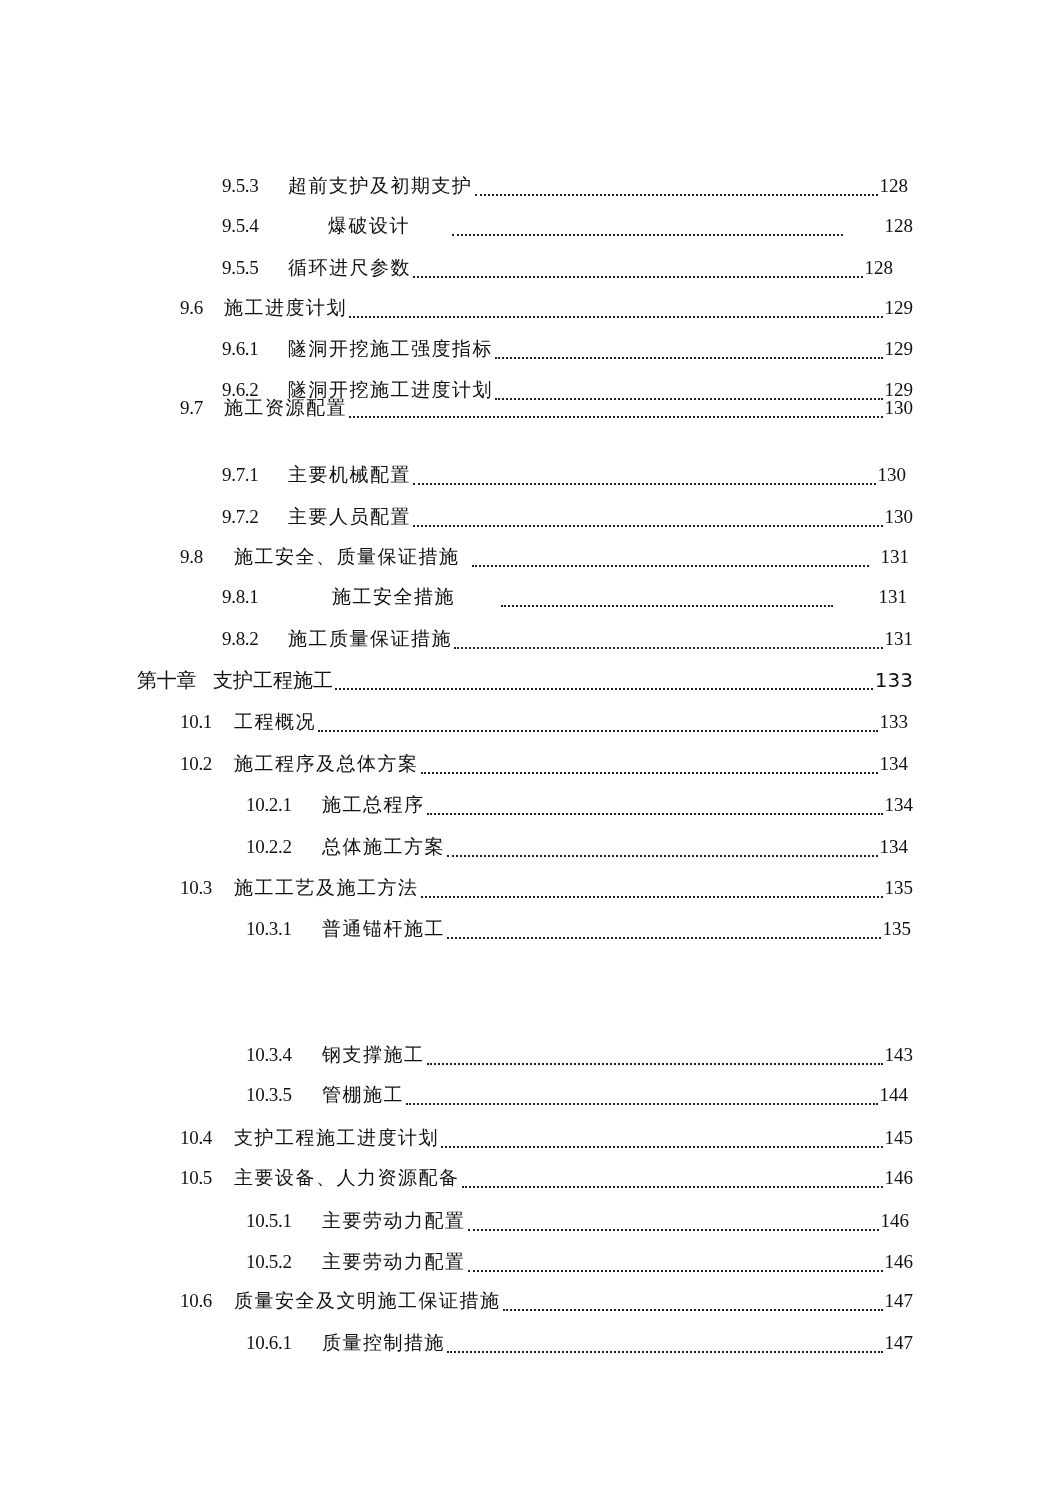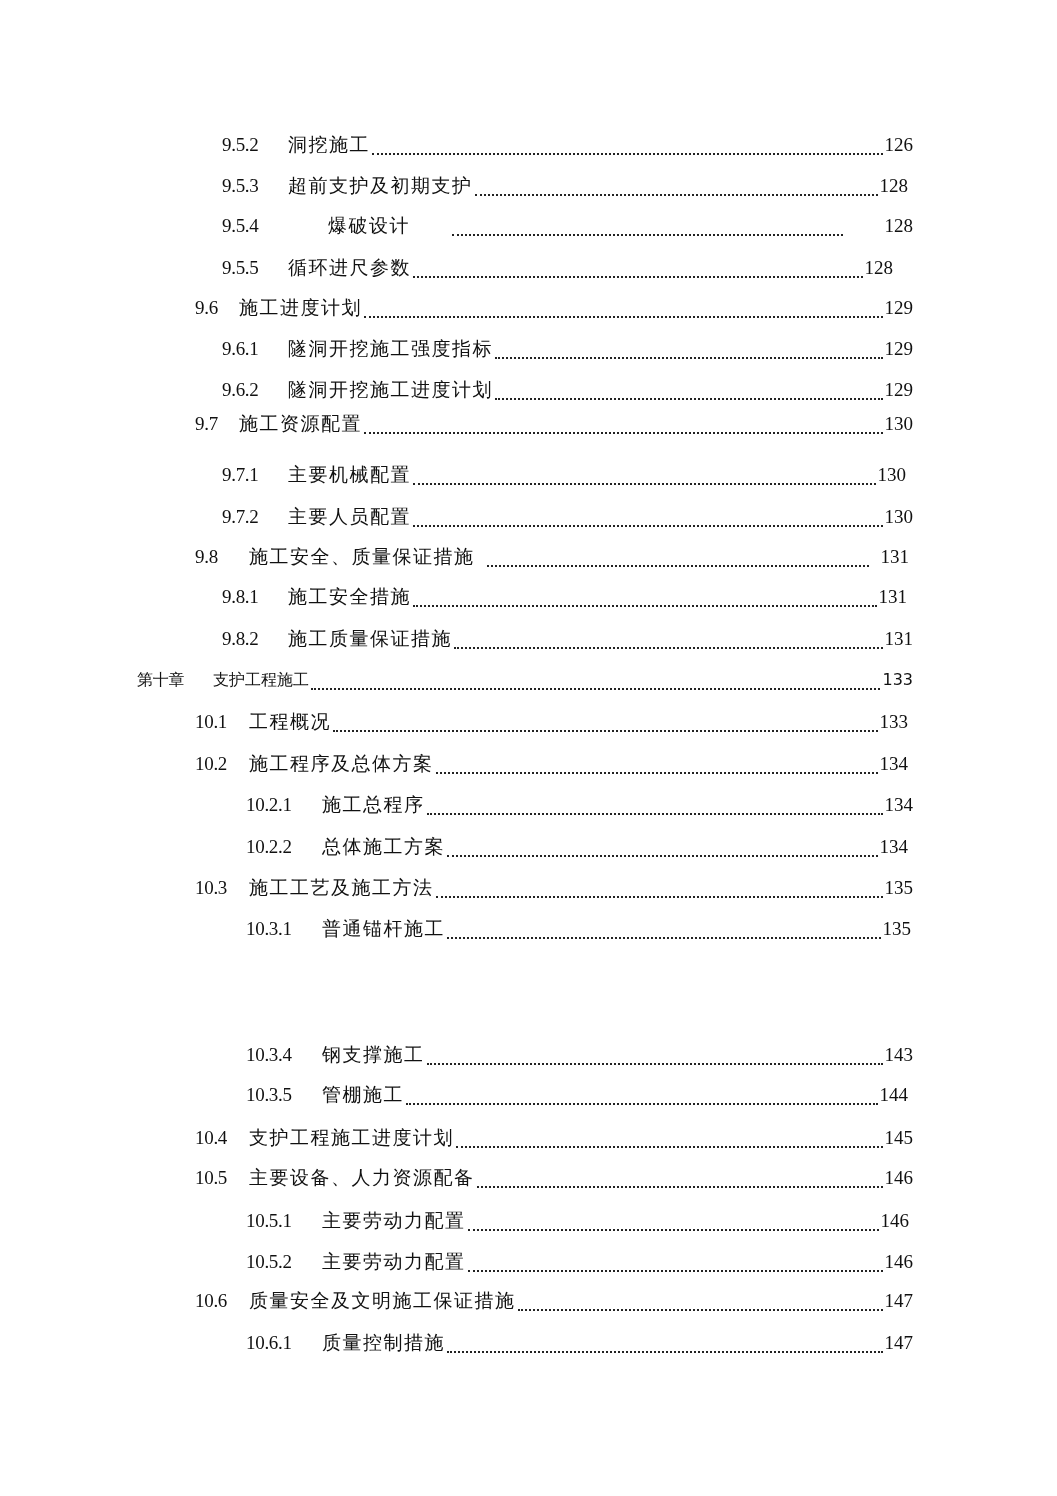--- a/index.html
+++ b/index.html
@@ -27,30 +27,30 @@
       display: flex;
       align-items: baseline;
       height: 28px;
       font-size: 19px;
       line-height: 28px;
       white-space: nowrap;
     }
     .toc-entry.lvl1 {
       left: 137px;
       font-family: "DejaVu Sans", "Liberation Sans", sans-serif;
-      font-size: 16px;
+      font-size: 20px;
       font-weight: 500;
     }
     .toc-entry.lvl2 { left: 180px; }
     .toc-entry.lvl3 { left: 222px; }
     .toc-num {
       flex: 0 0 auto;
       letter-spacing: -0.3px;
     }
-    .lvl2 .toc-num { width: 44px; margin-left: 15px; }
+    .lvl2 .toc-num { width: 44px; }
     .lvl3 .toc-num { width: 66px; }
     .lvl3.n10 .toc-num { width: 76px; margin-left: 24px; }
     .lvl2.n10 .toc-num { width: 54px; }
     .lvl1 .toc-num { width: 76px; }
     .toc-title {
       flex: 0 0 auto;
       letter-spacing: 1.5px;
     }
     .lvl1 .toc-title { letter-spacing: 0px; }
     .toc-leader {
@@ -65,26 +65,20 @@
     .toc-page {
       flex: 0 0 auto;
       text-align: right;
     }
   </style>
 </head>
 <body>
 
 <div id="toc">
 
-  <div class="toc-entry lvl3" style="top: 131px; width: 691px;">
-      <span class="toc-num">9.5.2</span>
-      <span class="toc-title">洞挖施工</span>
-      <span class="toc-leader"></span>
-      <span class="toc-page">126</span>
-    </div>
   <div class="toc-entry lvl3" style="top: 172px; width: 686px;">
       <span class="toc-num">9.5.3</span>
       <span class="toc-title">超前支护及初期支护</span>
       <span class="toc-leader"></span>
       <span class="toc-page">128</span>
     </div>
   <div class="toc-entry lvl3" style="top: 212px; width: 691px; gap: 40px;">
       <span class="toc-num">9.5.4</span>
       <span class="toc-title">爆破设计</span>
       <span class="toc-leader"></span>
@@ -107,21 +101,21 @@
       <span class="toc-title">隧洞开挖施工强度指标</span>
       <span class="toc-leader"></span>
       <span class="toc-page">129</span>
     </div>
   <div class="toc-entry lvl3" style="top: 376px; width: 691px;">
       <span class="toc-num">9.6.2</span>
       <span class="toc-title">隧洞开挖施工进度计划</span>
       <span class="toc-leader"></span>
       <span class="toc-page">129</span>
     </div>
-  <div class="toc-entry lvl2" style="top: 410px; width: 733px;">
+  <div class="toc-entry lvl2" style="top: 394px; width: 733px;">
       <span class="toc-num">9.7</span>
       <span class="toc-title">施工资源配置</span>
       <span class="toc-leader"></span>
       <span class="toc-page">130</span>
     </div>
   <div class="toc-entry lvl3" style="top: 461px; width: 684px;">
       <span class="toc-num">9.7.1</span>
       <span class="toc-title">主要机械配置</span>
       <span class="toc-leader"></span>
       <span class="toc-page">130</span>
@@ -131,21 +125,21 @@
       <span class="toc-title">主要人员配置</span>
       <span class="toc-leader"></span>
       <span class="toc-page">130</span>
     </div>
   <div class="toc-entry lvl2" style="top: 543px; width: 729px; gap: 10px;">
       <span class="toc-num">9.8</span>
       <span class="toc-title">施工安全、质量保证措施</span>
       <span class="toc-leader"></span>
       <span class="toc-page">131</span>
     </div>
-  <div class="toc-entry lvl3" style="top: 583px; width: 685px;">
+  <div class="toc-entry lvl3" style="top: 583px; width: 685px; gap: 44px;">
       <span class="toc-num">9.8.1</span>
       <span class="toc-title">施工安全措施</span>
       <span class="toc-leader"></span>
       <span class="toc-page">131</span>
     </div>
   <div class="toc-entry lvl3" style="top: 625px; width: 691px;">
       <span class="toc-num">9.8.2</span>
       <span class="toc-title">施工质量保证措施</span>
       <span class="toc-leader"></span>
       <span class="toc-page">131</span>

